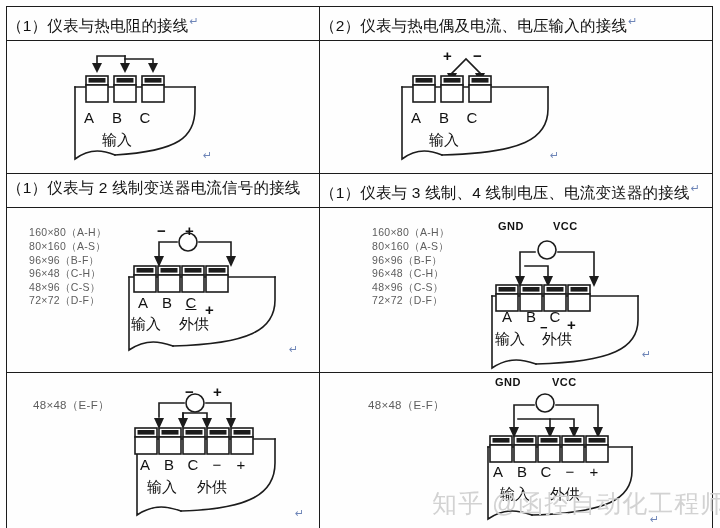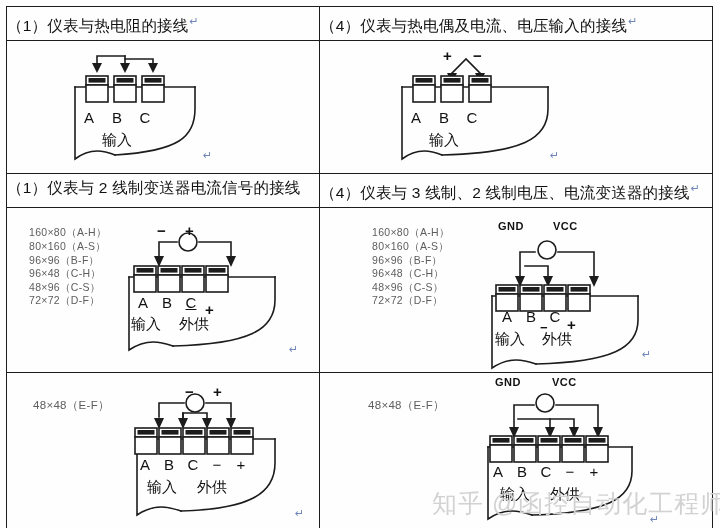--- a/index.html
+++ b/index.html
@@ -74,21 +74,21 @@
 <div class="sheet">
 
   <table class="wiring">
 
     <tbody>
         <tr>
       <td class="hdr" style="width:312px">
         <span>（1）仪表与热电阻的接线</span><span class="pilcrow">↵</span>
       </td>
       <td class="hdr" style="width:392px">
-        <span>（4）仪表与热电偶及电流、电压输入的接线</span><span class="pilcrow">↵</span>
+        <span>（2）仪表与热电偶及电流、电压输入的接线</span><span class="pilcrow">↵</span>
       </td>
     </tr>
 
     <tr>
 
       <td class="body">
         <div class="cellwrap">
           <div class="dia" style="left:64px;top:6px;">
             <svg width="200" height="122" viewBox="0 0 200 122">
               <g fill="none" stroke="#1c1c1c" stroke-width="1.6" stroke-linecap="square">
@@ -176,21 +176,21 @@
           <span class="mark" style="left:230px;top:108px;">↵</span>
         </div>
       </td>
     </tr>
 
     <tr>
       <td class="hdr">
         <span>（1）仪表与 2 线制变送器电流信号的接线</span>
       </td>
       <td class="hdr">
-        <span>（4）仪表与 3 线制、2 线制电压、电流变送器的接线</span><span class="pilcrow">↵</span>
+        <span>（1）仪表与 3 线制、4 线制电压、电流变送器的接线</span><span class="pilcrow">↵</span>
       </td>
     </tr>
 
     <tr>
 
       <td class="body tall">
         <div class="cellwrap">
           <div class="models" style="left:22px;top:18px;">
             <div>160×80（A-H）</div>
             <div>80×160（A-S）</div>

